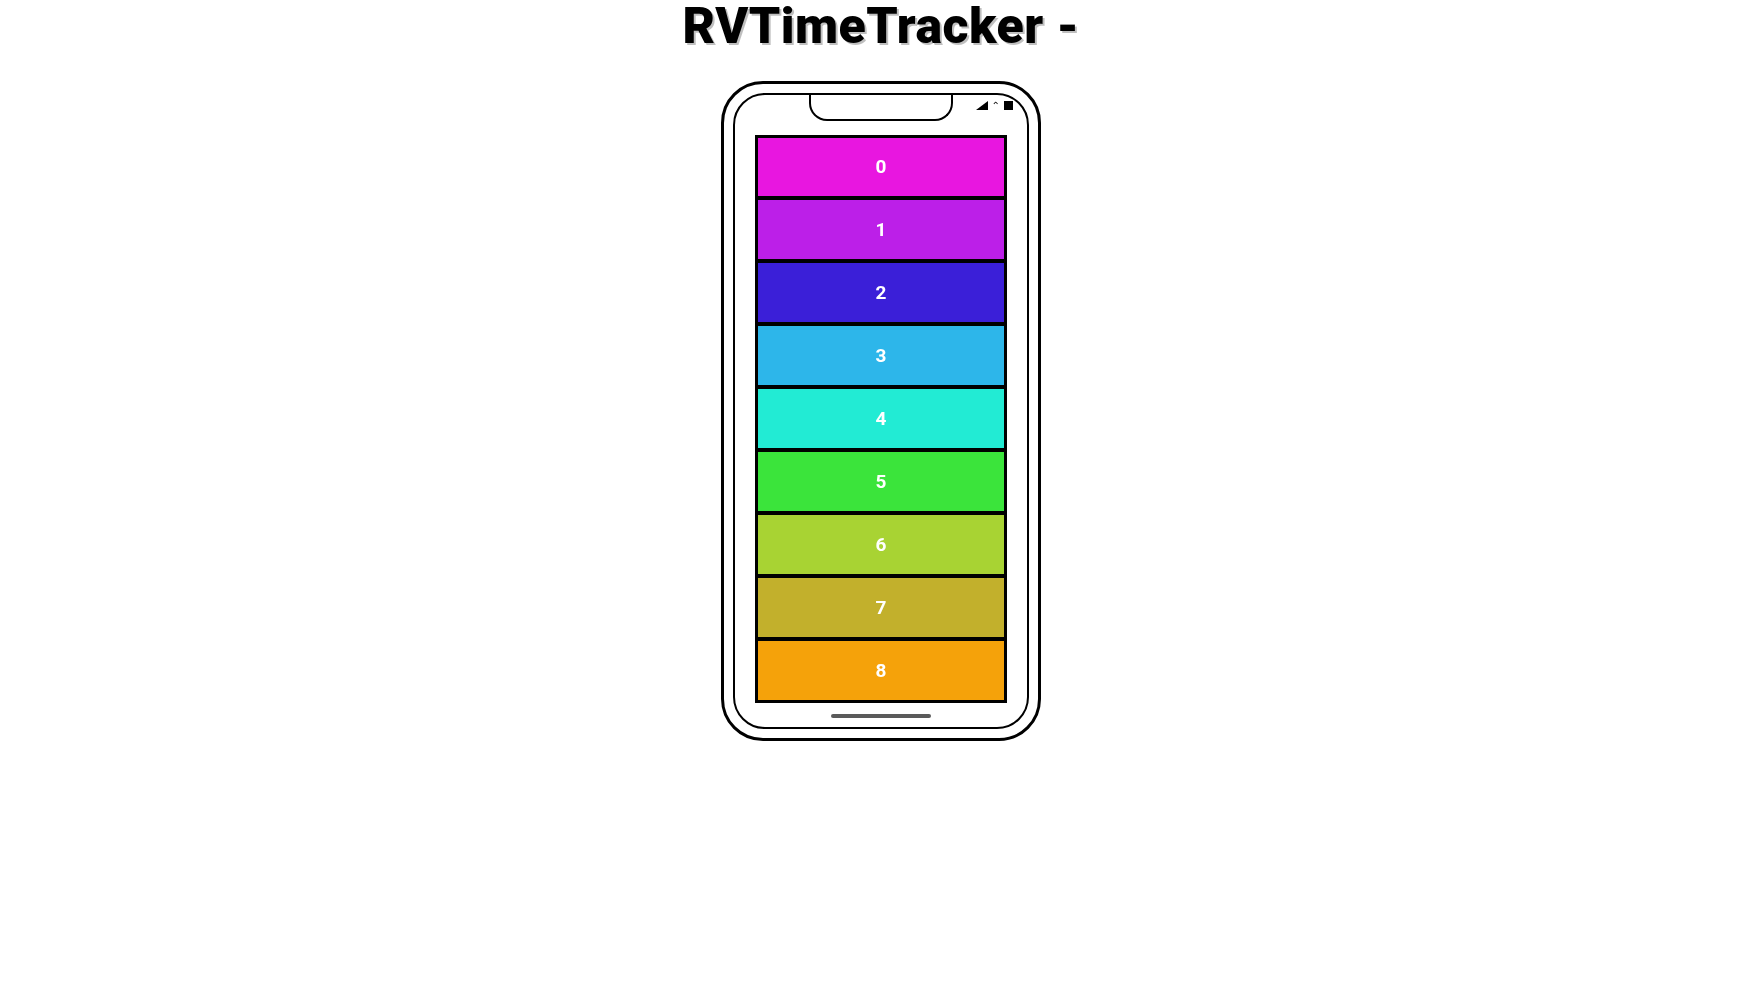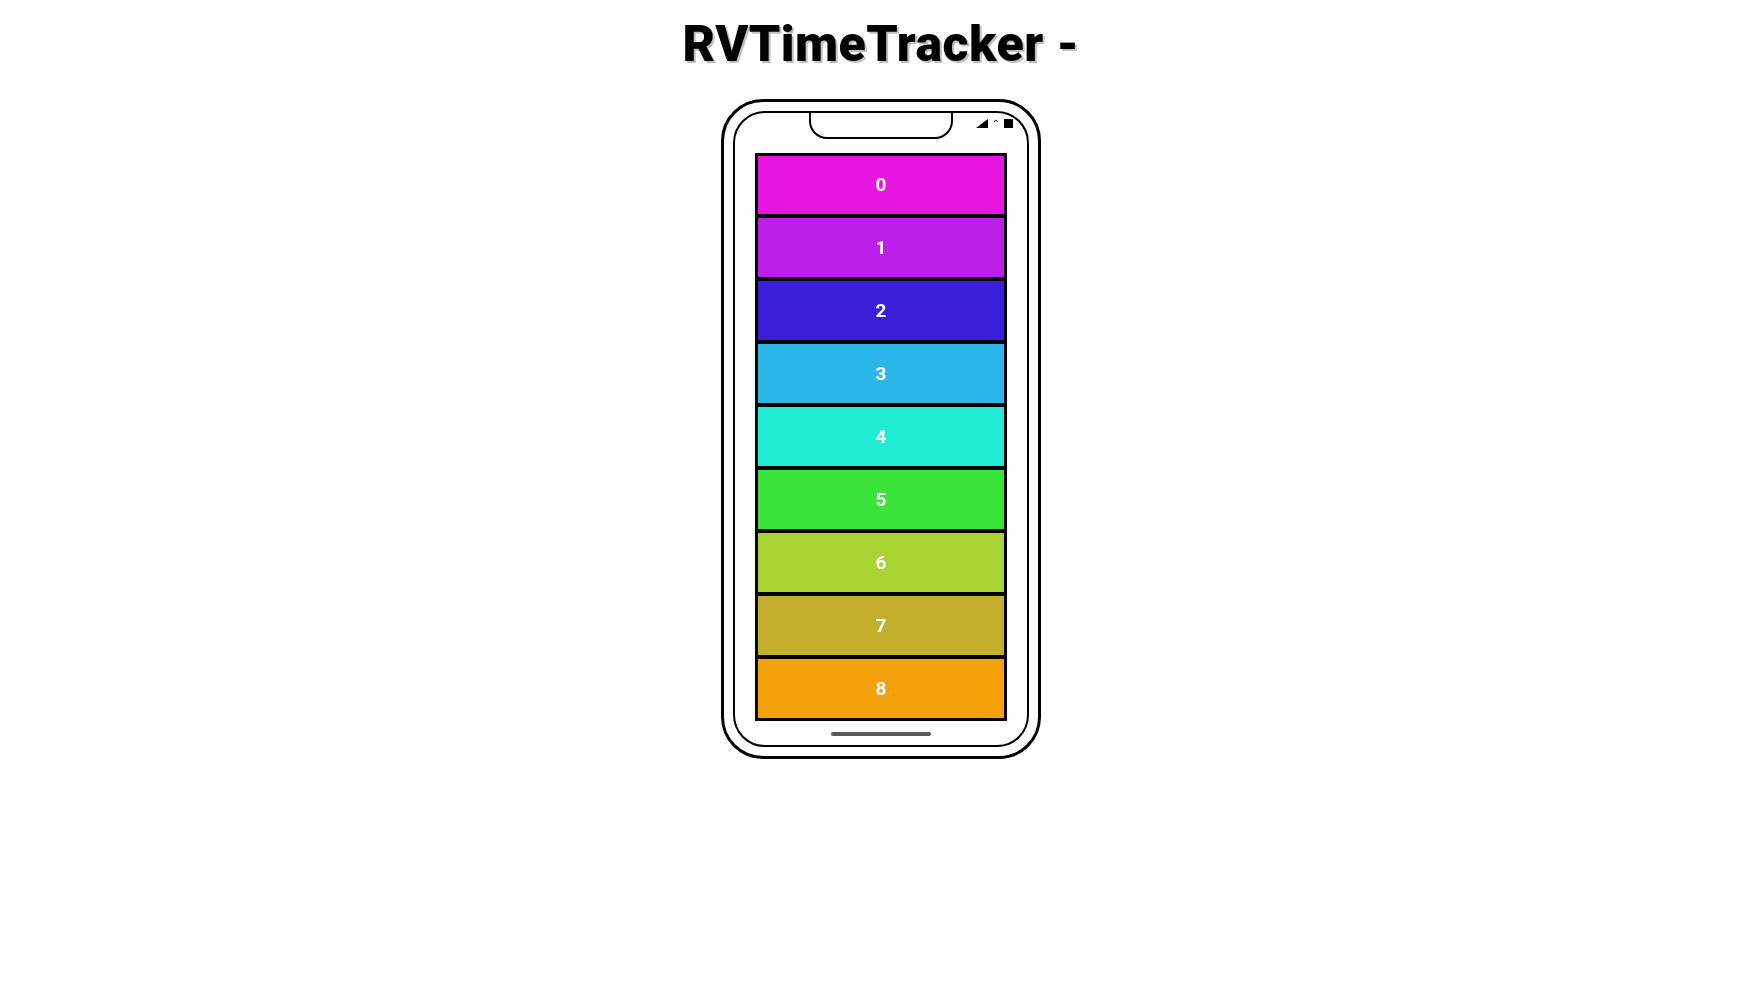--- a/index.html
+++ b/index.html
@@ -8,21 +8,21 @@
     width: 1762px;
     height: 992px;
     background: #ffffff;
     font-family: -apple-system, BlinkMacSystemFont, "Segoe UI", Roboto, "Helvetica Neue", Arial, sans-serif;
     display: flex;
     flex-direction: column;
     align-items: center;
   }
 
   .title {
-    margin-top: 18px;
+    margin-top: 0;
     text-align: center;
     font-weight: 900;
     font-size: 50px;
     line-height: 1.05;
     letter-spacing: 0.5px;
     color: #000;
     text-shadow: 2px 2px 0 rgba(0,0,0,0.25);
     font-stretch: expanded;
   }
 

